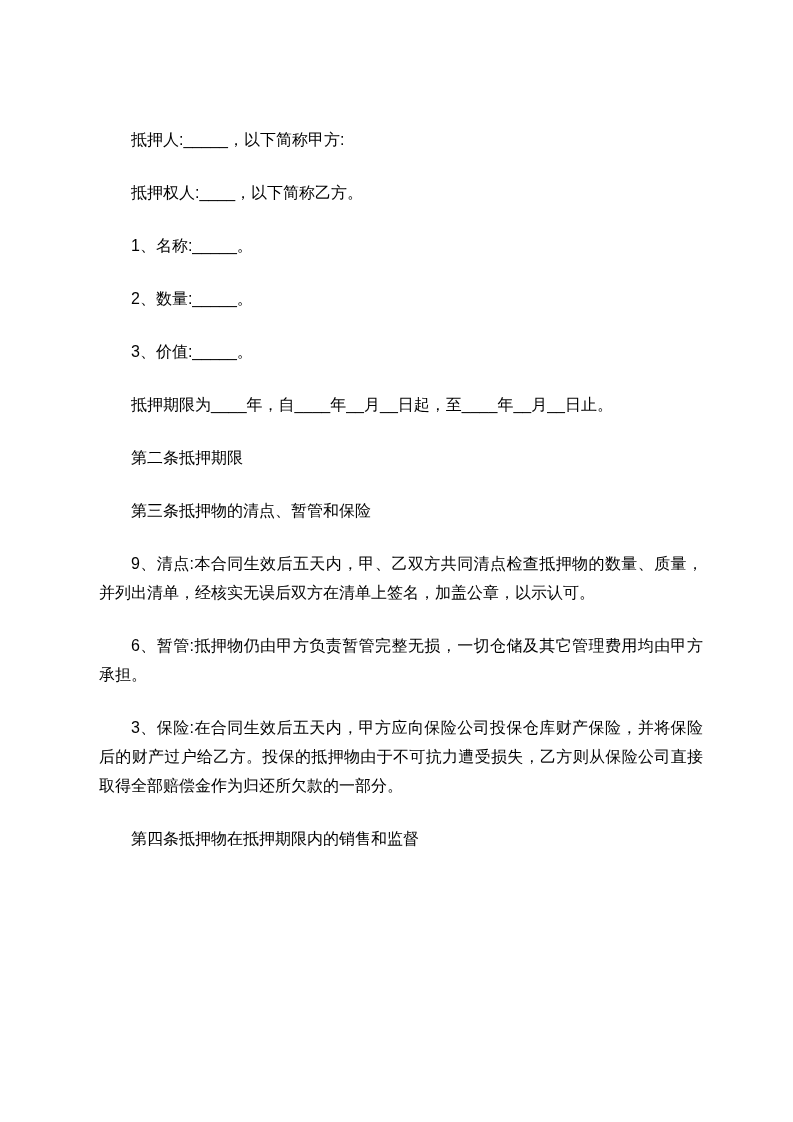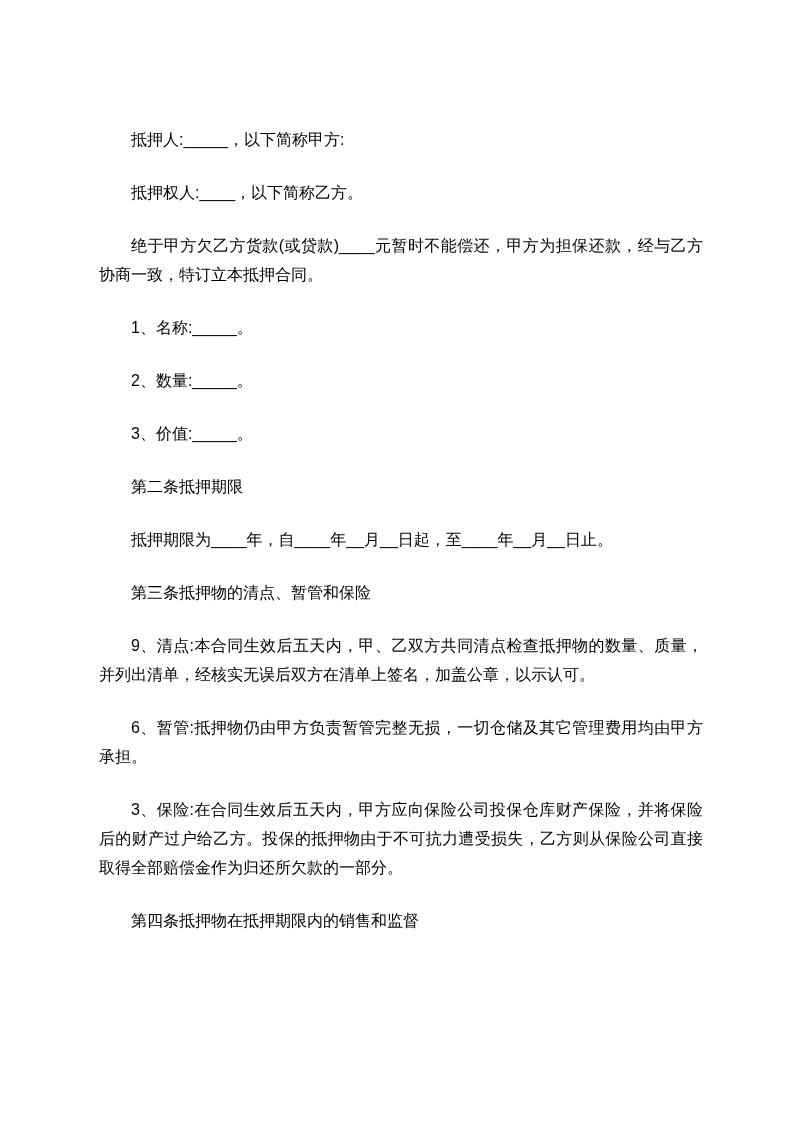--- a/index.html
+++ b/index.html
@@ -33,25 +33,24 @@
     font-family: "Liberation Sans", sans-serif;
   }
 </style>
 </head>
 <body>
 
 <div class="page">
   <div class="content">
     <p class="para">抵押人:_____，以下简称甲方:</p>
     <p class="para">抵押权人:____，以下简称乙方。</p>
-    <p class="para">绝于甲方欠乙方货款(或贷款)____元暂时不能偿还，甲方为担保还款，经与乙方协商一致，特订立本抵押合同。</p>
     <p class="para">1、名称:_____。</p>
     <p class="para">2、数量:_____。</p>
     <p class="para">3、价值:_____。</p>
+    <p class="para">抵押期限为____年，自____年__月__日起，至____年__月__日止。</p>
     <p class="para">第二条抵押期限</p>
-    <p class="para">抵押期限为____年，自____年__月__日起，至____年__月__日止。</p>
     <p class="para">第三条抵押物的清点、暂管和保险</p>
     <p class="para">9、清点:本合同生效后五天内，甲、乙双方共同清点检查抵押物的数量、质量，并列出清单，经核实无误后双方在清单上签名，加盖公章，以示认可。</p>
     <p class="para">6、暂管:抵押物仍由甲方负责暂管完整无损，一切仓储及其它管理费用均由甲方承担。</p>
     <p class="para">3、保险:在合同生效后五天内，甲方应向保险公司投保仓库财产保险，并将保险后的财产过户给乙方。投保的抵押物由于不可抗力遭受损失，乙方则从保险公司直接取得全部赔偿金作为归还所欠款的一部分。</p>
     <p class="para">第四条抵押物在抵押期限内的销售和监督</p>
   </div>
 </div>
 
 </body></html>

